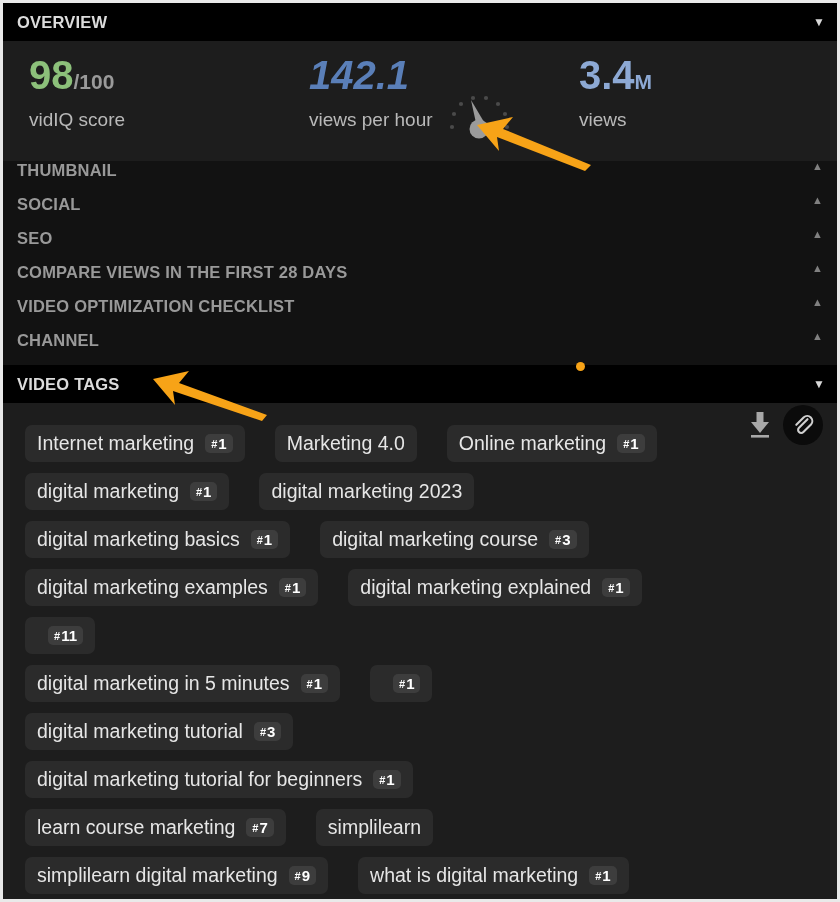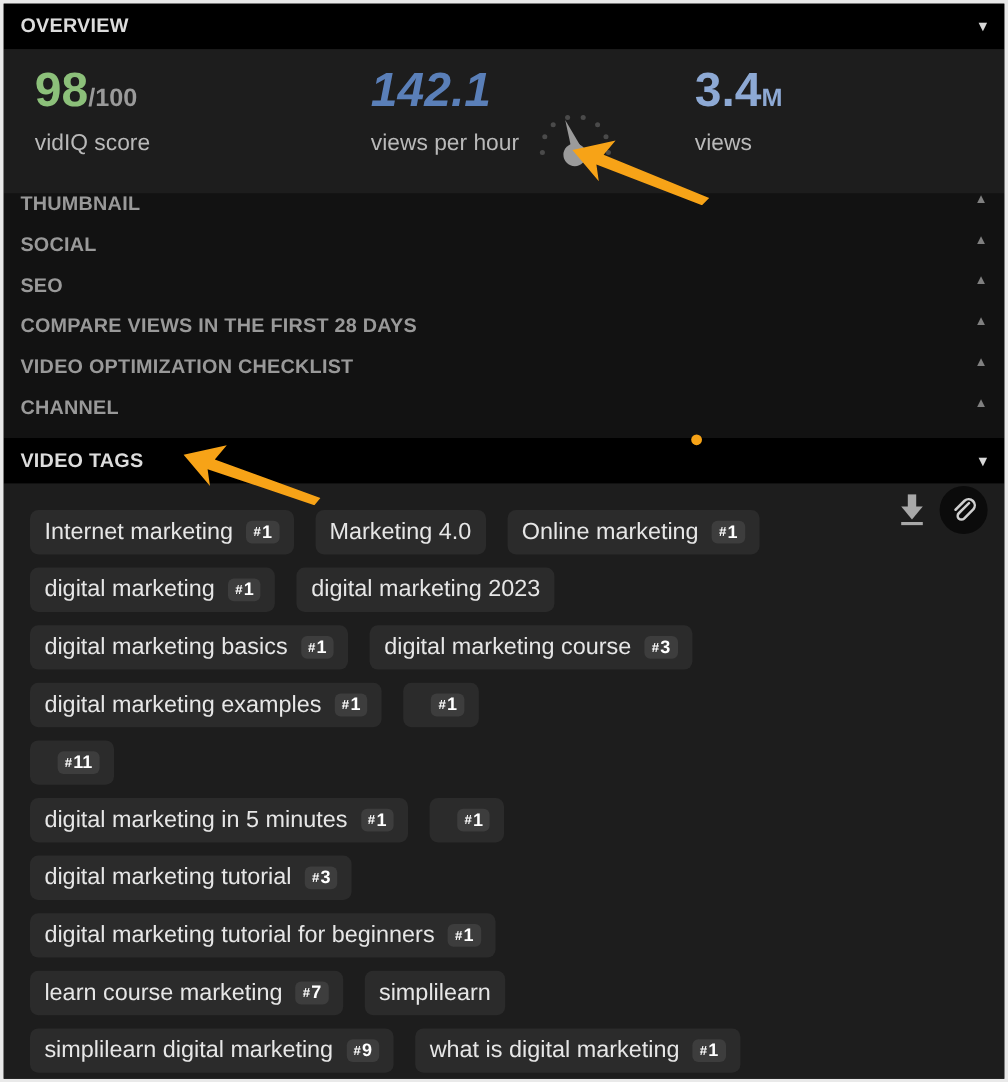--- a/index.html
+++ b/index.html
@@ -133,21 +133,21 @@
   }
   .tag-rows {
     padding: 0 14px 0 22px;
     display: flex;
     flex-direction: column;
     gap: 11px;
   }
   .tag-row {
     display: flex;
     align-items: center;
-    gap: 18px;
+    gap: 30px;
     flex-wrap: nowrap;
   }
   .tag {
     display: inline-flex;
     align-items: center;
     background: #2b2b2b;
     border-radius: 7px;
     padding: 6px 12px;
     height: 37px;
     cursor: pointer;
@@ -346,20 +346,21 @@
 
       <div class="tag-row">
         <span class="tag">
           <span class="tag-text">digital marketing examples</span>
           <span class="tag-badge">
               <span class="hash">#</span>
               <span class="num">1</span>
             </span>
         </span>
         <span class="tag">
+          <span class="tag-text">digital marketing explained</span>
           <span class="tag-badge">
               <span class="hash">#</span>
               <span class="num">1</span>
             </span>
         </span>
       </div>
 
       <div class="tag-row">
         <span class="tag">
           <span class="tag-badge">

